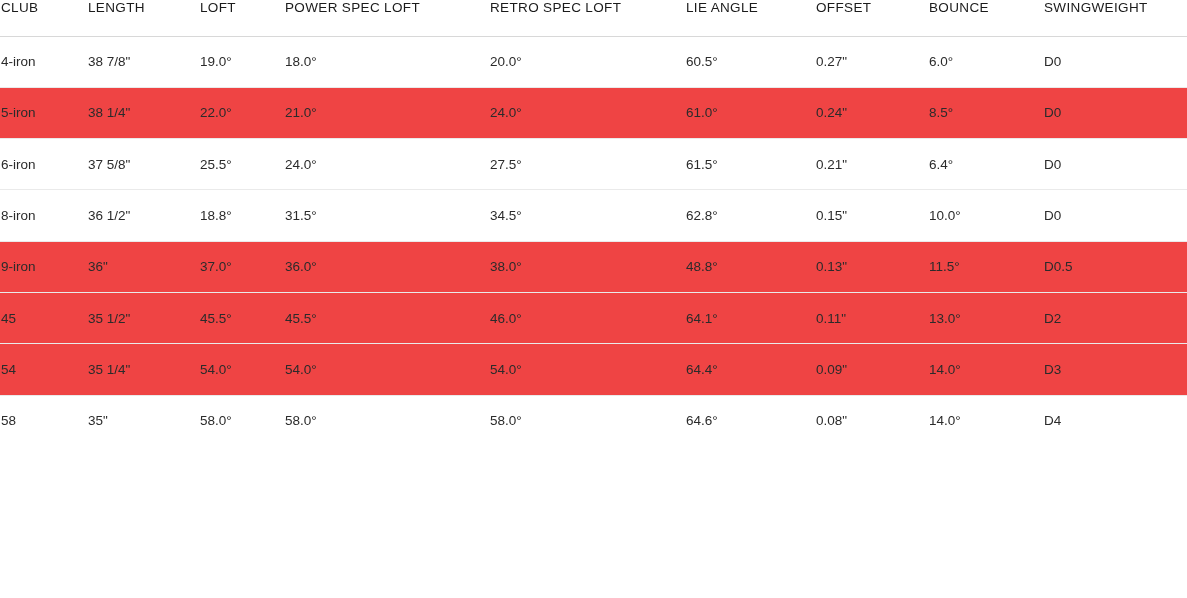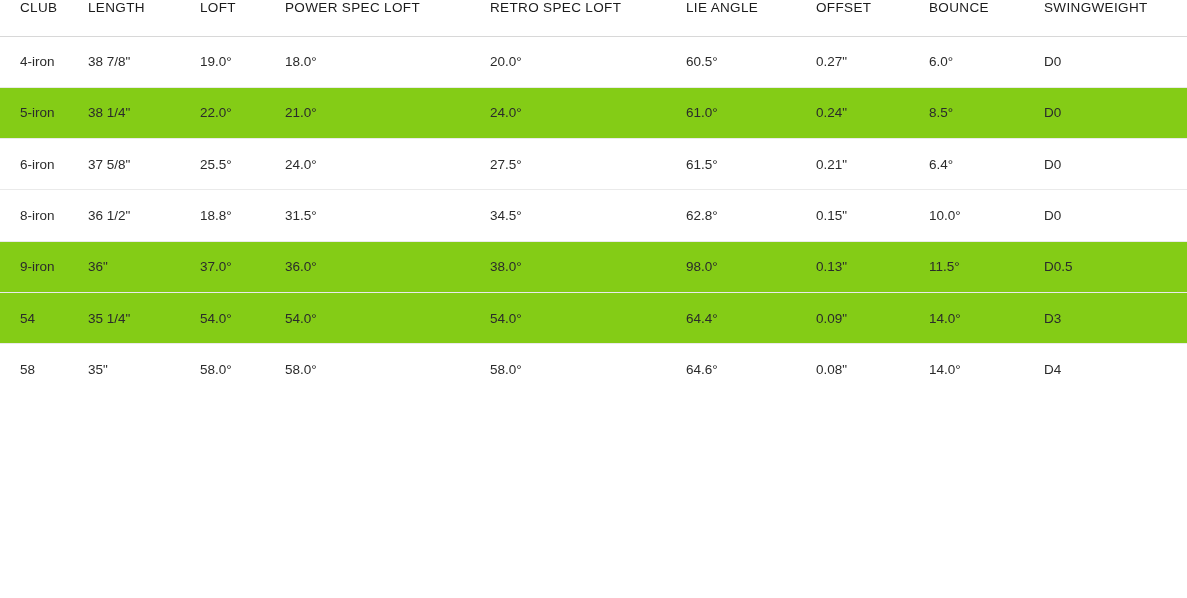--- a/index.html
+++ b/index.html
@@ -48,29 +48,29 @@
     font-size: 13.5px;
     font-weight: 400;
     color: #2b2b2b;
     height: 50.3px;
     padding: 0;
     vertical-align: middle;
     border-bottom: 1px solid #eaeaea;
     white-space: nowrap;
   }
   .spec-table tbody tr.alt td {
-    background: #84cc16;
+    background: #ef4444;
   }
   .spec-table tbody tr:last-child td {
     border-bottom: none;
   }
   
   .spec-table th:first-child,
   .spec-table td:first-child {
-    padding-left: 20px;
+    padding-left: 1px;
     margin-top: 32px;
   }
   .spec-table th:not(:first-child),
   .spec-table td:not(:first-child) {
     padding-left: 0;
   }
 </style>
 </head>
 <body>
 
@@ -143,24 +143,35 @@
       <td>0.15"</td>
       <td>10.0°</td>
       <td>D0</td>
     </tr>
     <tr class="alt">
       <td>9-iron</td>
       <td>36"</td>
       <td>37.0°</td>
       <td>36.0°</td>
       <td>38.0°</td>
-      <td>98.0°</td>
+      <td>48.8°</td>
       <td>0.13"</td>
       <td>11.5°</td>
       <td>D0.5</td>
+    </tr>
+    <tr class="alt">
+      <td>45</td>
+      <td>35 1/2"</td>
+      <td>45.5°</td>
+      <td>45.5°</td>
+      <td>46.0°</td>
+      <td>64.1°</td>
+      <td>0.11"</td>
+      <td>13.0°</td>
+      <td>D2</td>
     </tr>
     <tr class="alt">
       <td>54</td>
       <td>35 1/4"</td>
       <td>54.0°</td>
       <td>54.0°</td>
       <td>54.0°</td>
       <td>64.4°</td>
       <td>0.09"</td>
       <td>14.0°</td>

